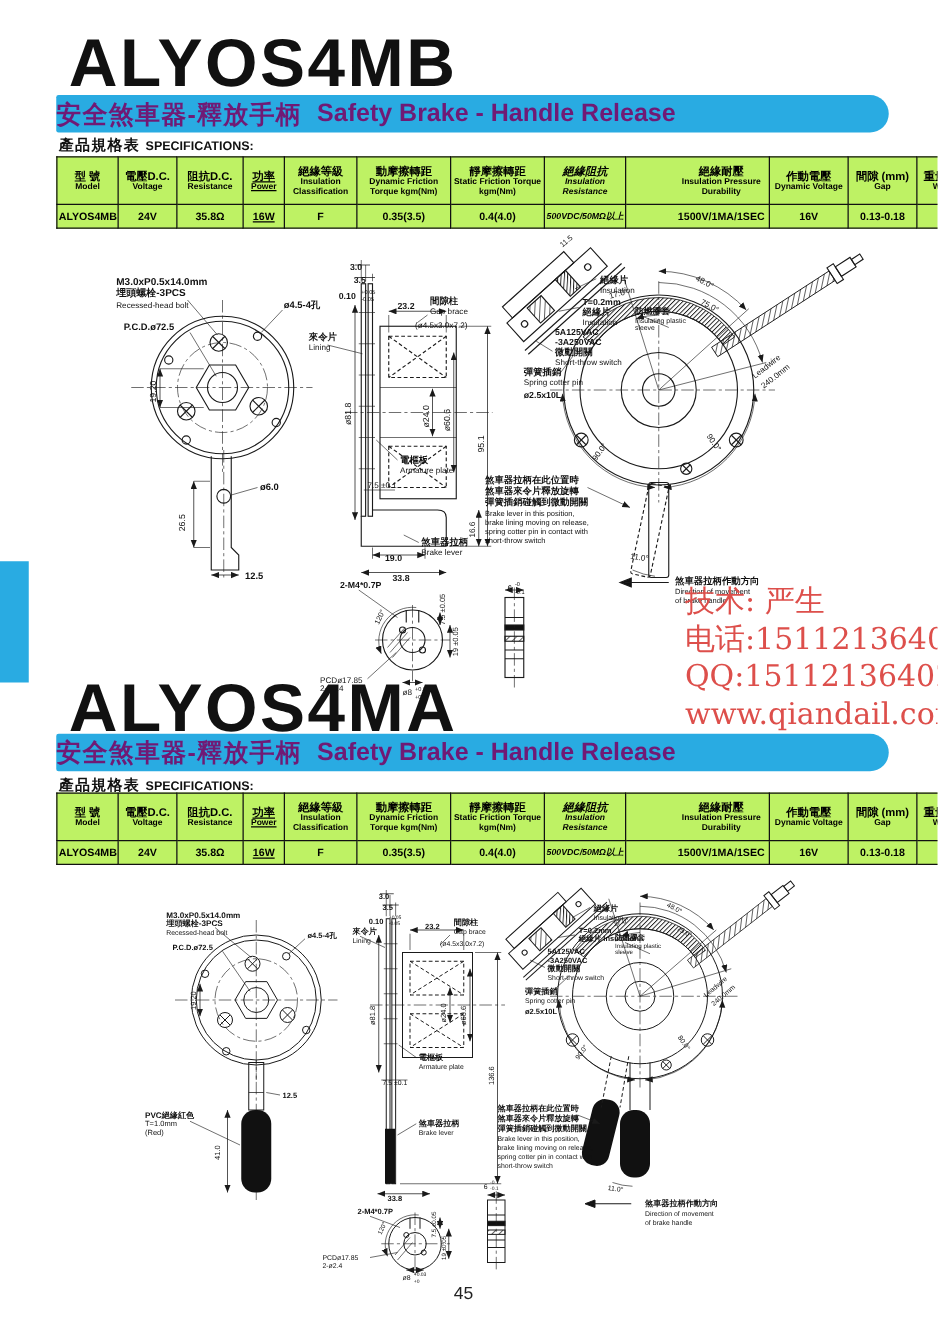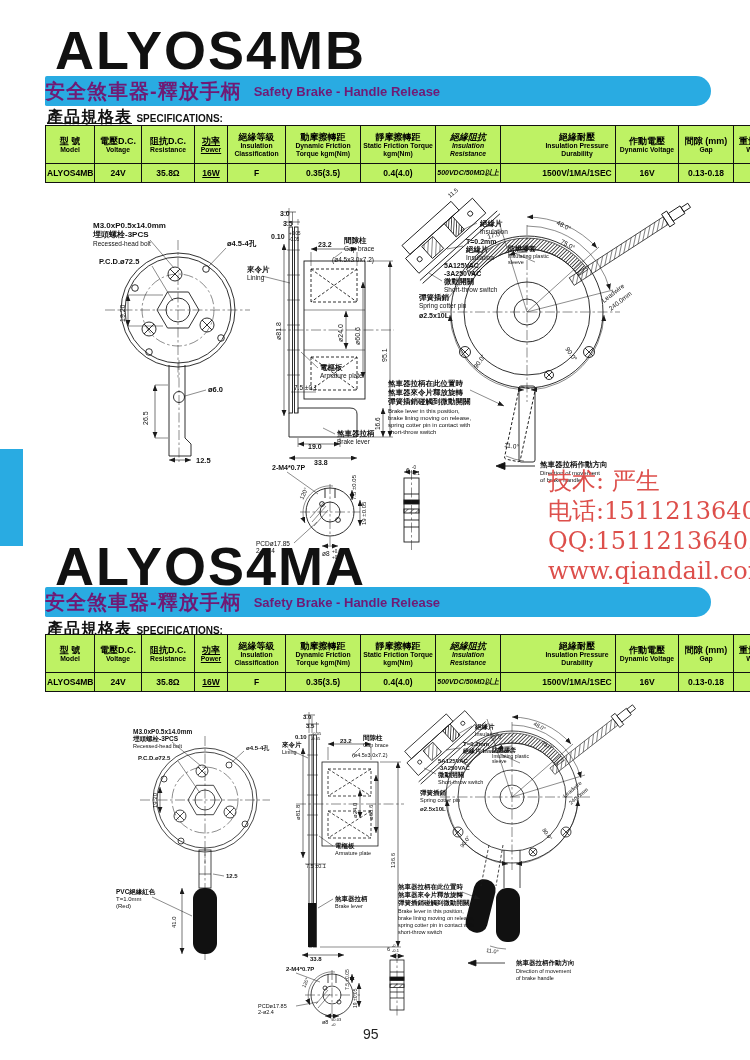--- a/index.html
+++ b/index.html
@@ -3,23 +3,23 @@
 <meta charset="utf-8">
 <style>
   html,body{margin:0;padding:0;}
   body{width:750px;height:1060px;position:relative;background:#fff;
        font-family:"Liberation Sans",sans-serif;overflow:hidden;}
   .abs{position:absolute;}
   .banner{left:45px;width:666px;height:30px;background:#29ABE2;
           border-radius:2px 16px 16px 2px;display:flex;align-items:center;gap:12px;
           padding-left:0;box-sizing:border-box;color:#701a75;white-space:nowrap;}
   .banner .zh{font-size:20px;font-weight:bold;letter-spacing:1px;}
-  .banner .en{font-size:13px;font-weight:bold;}
+  .banner .en{font-size:20px;font-weight:bold;}
   .speclabel{left:47px;color:#111;font-weight:bold;white-space:nowrap;}
-  .speclabel .zh{font-size:16px;letter-spacing:1px;text-decoration:underline;}
+  .speclabel .zh{font-size:12px;letter-spacing:1px;}
   .speclabel .en{font-size:10px;}
   table.spec{left:45px;width:662px;border-collapse:collapse;table-layout:fixed;background:#bef264;position:absolute;}
   table.spec th,table.spec td{border:1.2px solid #111;text-align:center;vertical-align:middle;padding:0 1px;overflow:hidden;}
   table.spec th{height:37px;font-weight:bold;}
   table.spec th .zh{font-size:9px;line-height:10px;}
   table.spec th .en{font-size:6.8px;line-height:7.5px;font-weight:bold;}
   table.spec td{height:18px;font-size:8.5px;font-weight:bold;}
   table.spec th:nth-child(1),table.spec td:nth-child(1){width:46px;}
   table.spec th:nth-child(2),table.spec td:nth-child(2){width:44px;}
   table.spec th:nth-child(3),table.spec td:nth-child(3){width:50px;}
@@ -768,13 +768,13 @@
       <text x="398" y="913" font-size="5.5">Brake lever in this position,</text>
       <text x="398" y="920" font-size="5.5">brake lining moving on release,</text>
       <text x="398" y="927" font-size="5.5">spring cotter pin in contact with</text>
       <text x="398" y="934" font-size="5.5">short-throw switch</text>
       <text x="516" y="965" font-size="6.5" font-weight="bold">煞車器拉柄作動方向</text>
       <text x="516" y="973" font-size="5.5">Direction of movement</text>
       <text x="516" y="980" font-size="5.5">of brake handle</text>
     </g>
 </svg>
 
-<div class="abs pagenum">95</div>
+<div class="abs pagenum">45</div>
 
 </body></html>

